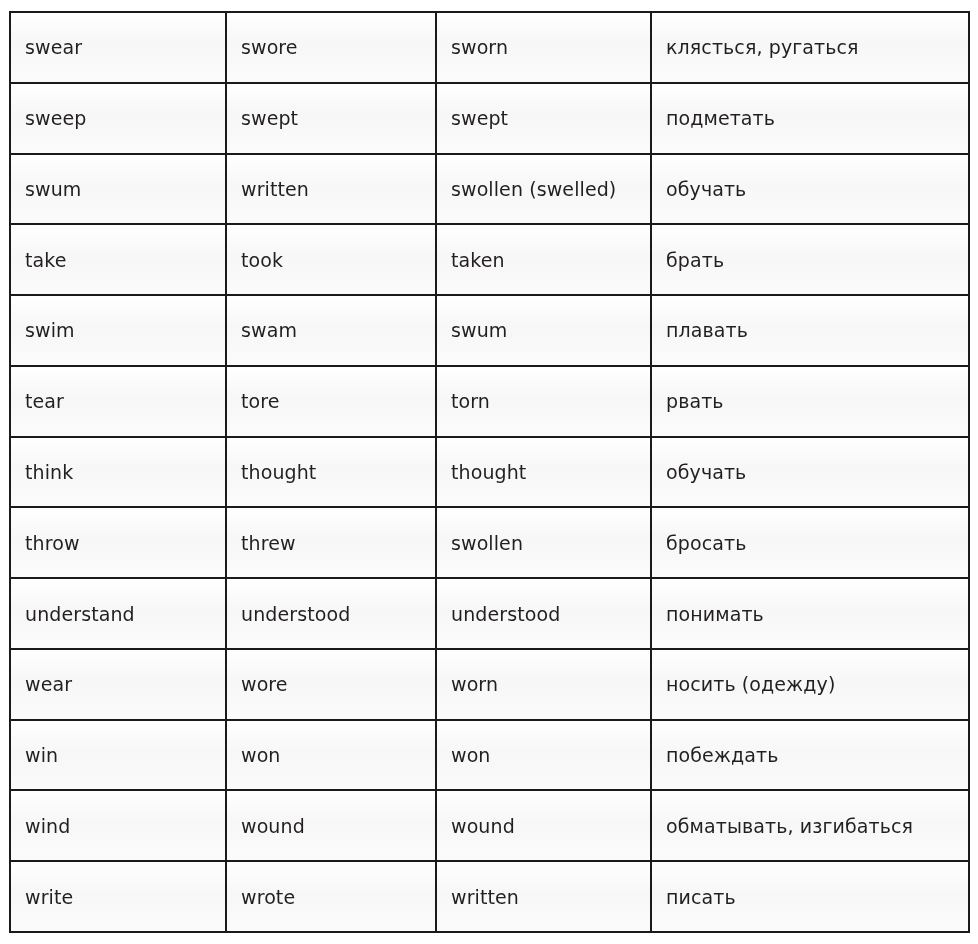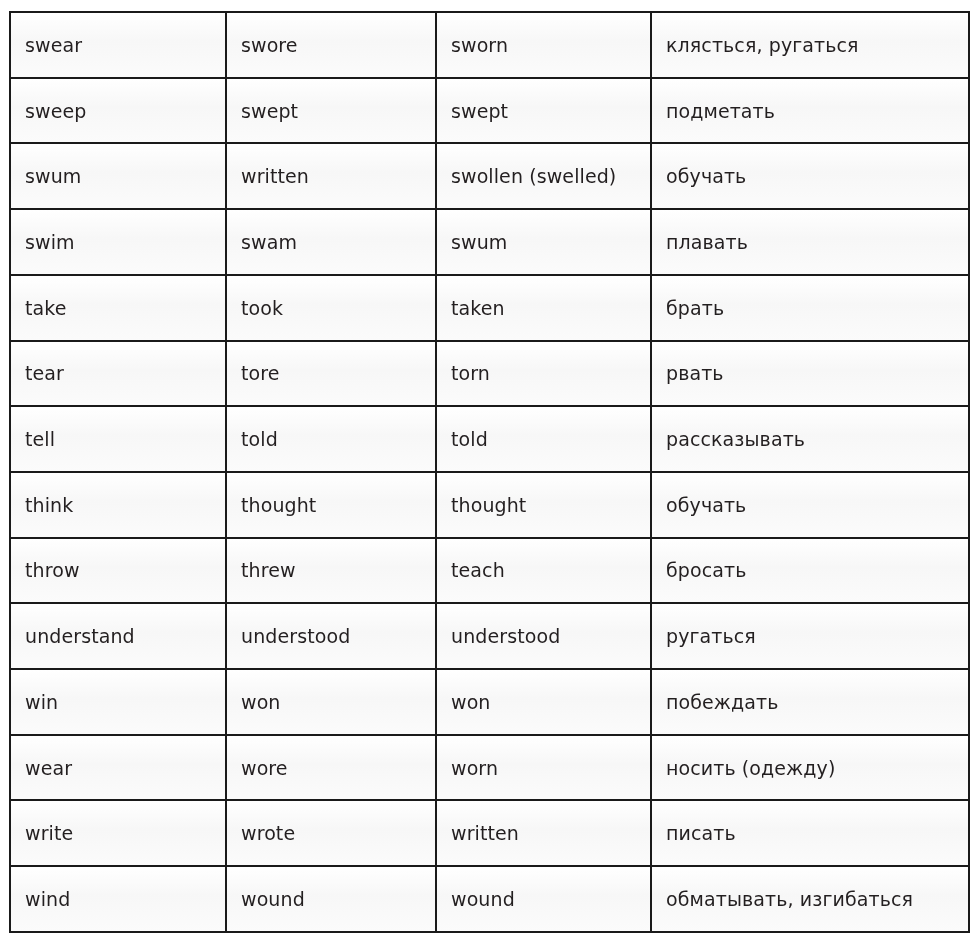--- a/index.html
+++ b/index.html
@@ -75,80 +75,74 @@
           <td>swept</td>
           <td>подметать</td>
         </tr>
         <tr>
           <td>swum</td>
           <td>written</td>
           <td>swollen (swelled)</td>
           <td>обучать</td>
         </tr>
         <tr>
+          <td>take</td>
+          <td>took</td>
+          <td>taken</td>
+          <td>брать</td>
+        </tr>
+        <tr>
           <td>swim</td>
           <td>swam</td>
           <td>swum</td>
           <td>плавать</td>
         </tr>
         <tr>
-          <td>take</td>
-          <td>took</td>
-          <td>taken</td>
-          <td>брать</td>
-        </tr>
-        <tr>
           <td>tear</td>
           <td>tore</td>
           <td>torn</td>
           <td>рвать</td>
-        </tr>
-        <tr>
-          <td>tell</td>
-          <td>told</td>
-          <td>told</td>
-          <td>рассказывать</td>
         </tr>
         <tr>
           <td>think</td>
           <td>thought</td>
           <td>thought</td>
           <td>обучать</td>
         </tr>
         <tr>
           <td>throw</td>
           <td>threw</td>
-          <td>teach</td>
+          <td>swollen</td>
           <td>бросать</td>
         </tr>
         <tr>
           <td>understand</td>
           <td>understood</td>
           <td>understood</td>
-          <td>ругаться</td>
+          <td>понимать</td>
+        </tr>
+        <tr>
+          <td>wear</td>
+          <td>wore</td>
+          <td>worn</td>
+          <td>носить (одежду)</td>
         </tr>
         <tr>
           <td>win</td>
           <td>won</td>
           <td>won</td>
           <td>побеждать</td>
         </tr>
         <tr>
-          <td>wear</td>
-          <td>wore</td>
-          <td>worn</td>
-          <td>носить (одежду)</td>
+          <td>wind</td>
+          <td>wound</td>
+          <td>wound</td>
+          <td>обматывать, изгибаться</td>
         </tr>
         <tr>
           <td>write</td>
           <td>wrote</td>
           <td>written</td>
           <td>писать</td>
         </tr>
-        <tr>
-          <td>wind</td>
-          <td>wound</td>
-          <td>wound</td>
-          <td>обматывать, изгибаться</td>
-        </tr>
       </tbody>
   </table>
 </div>
 
 </body></html>

